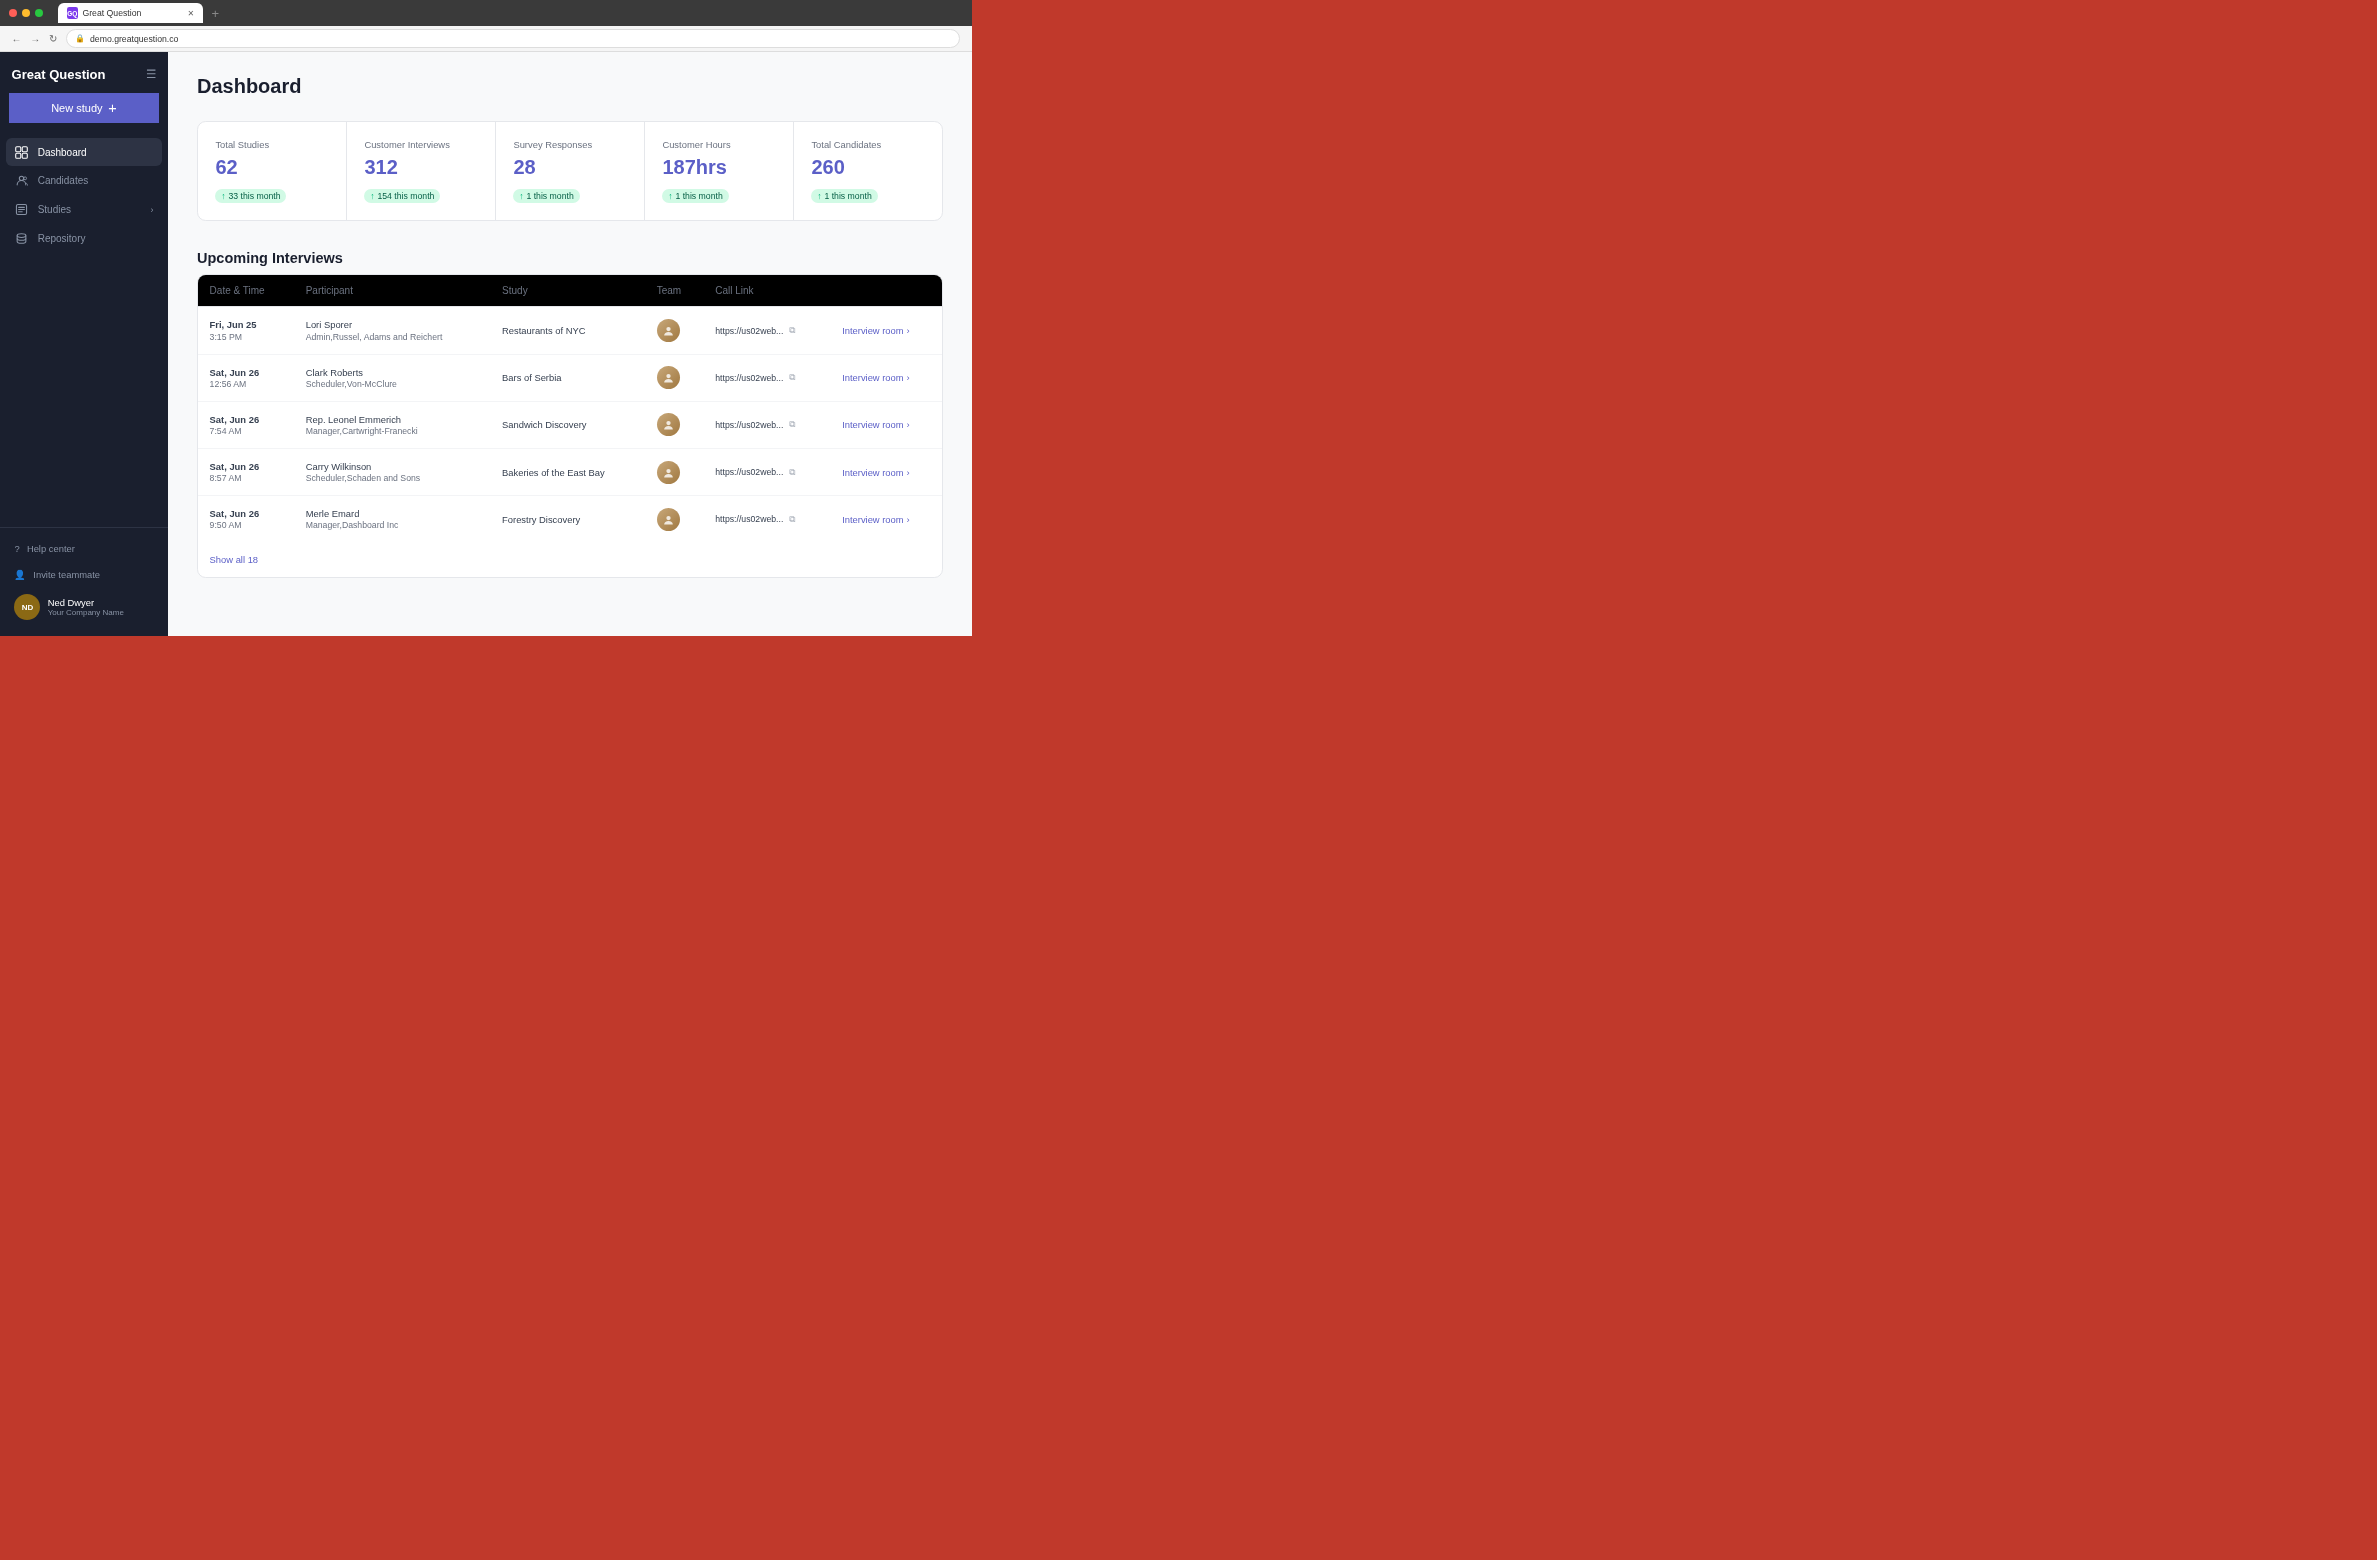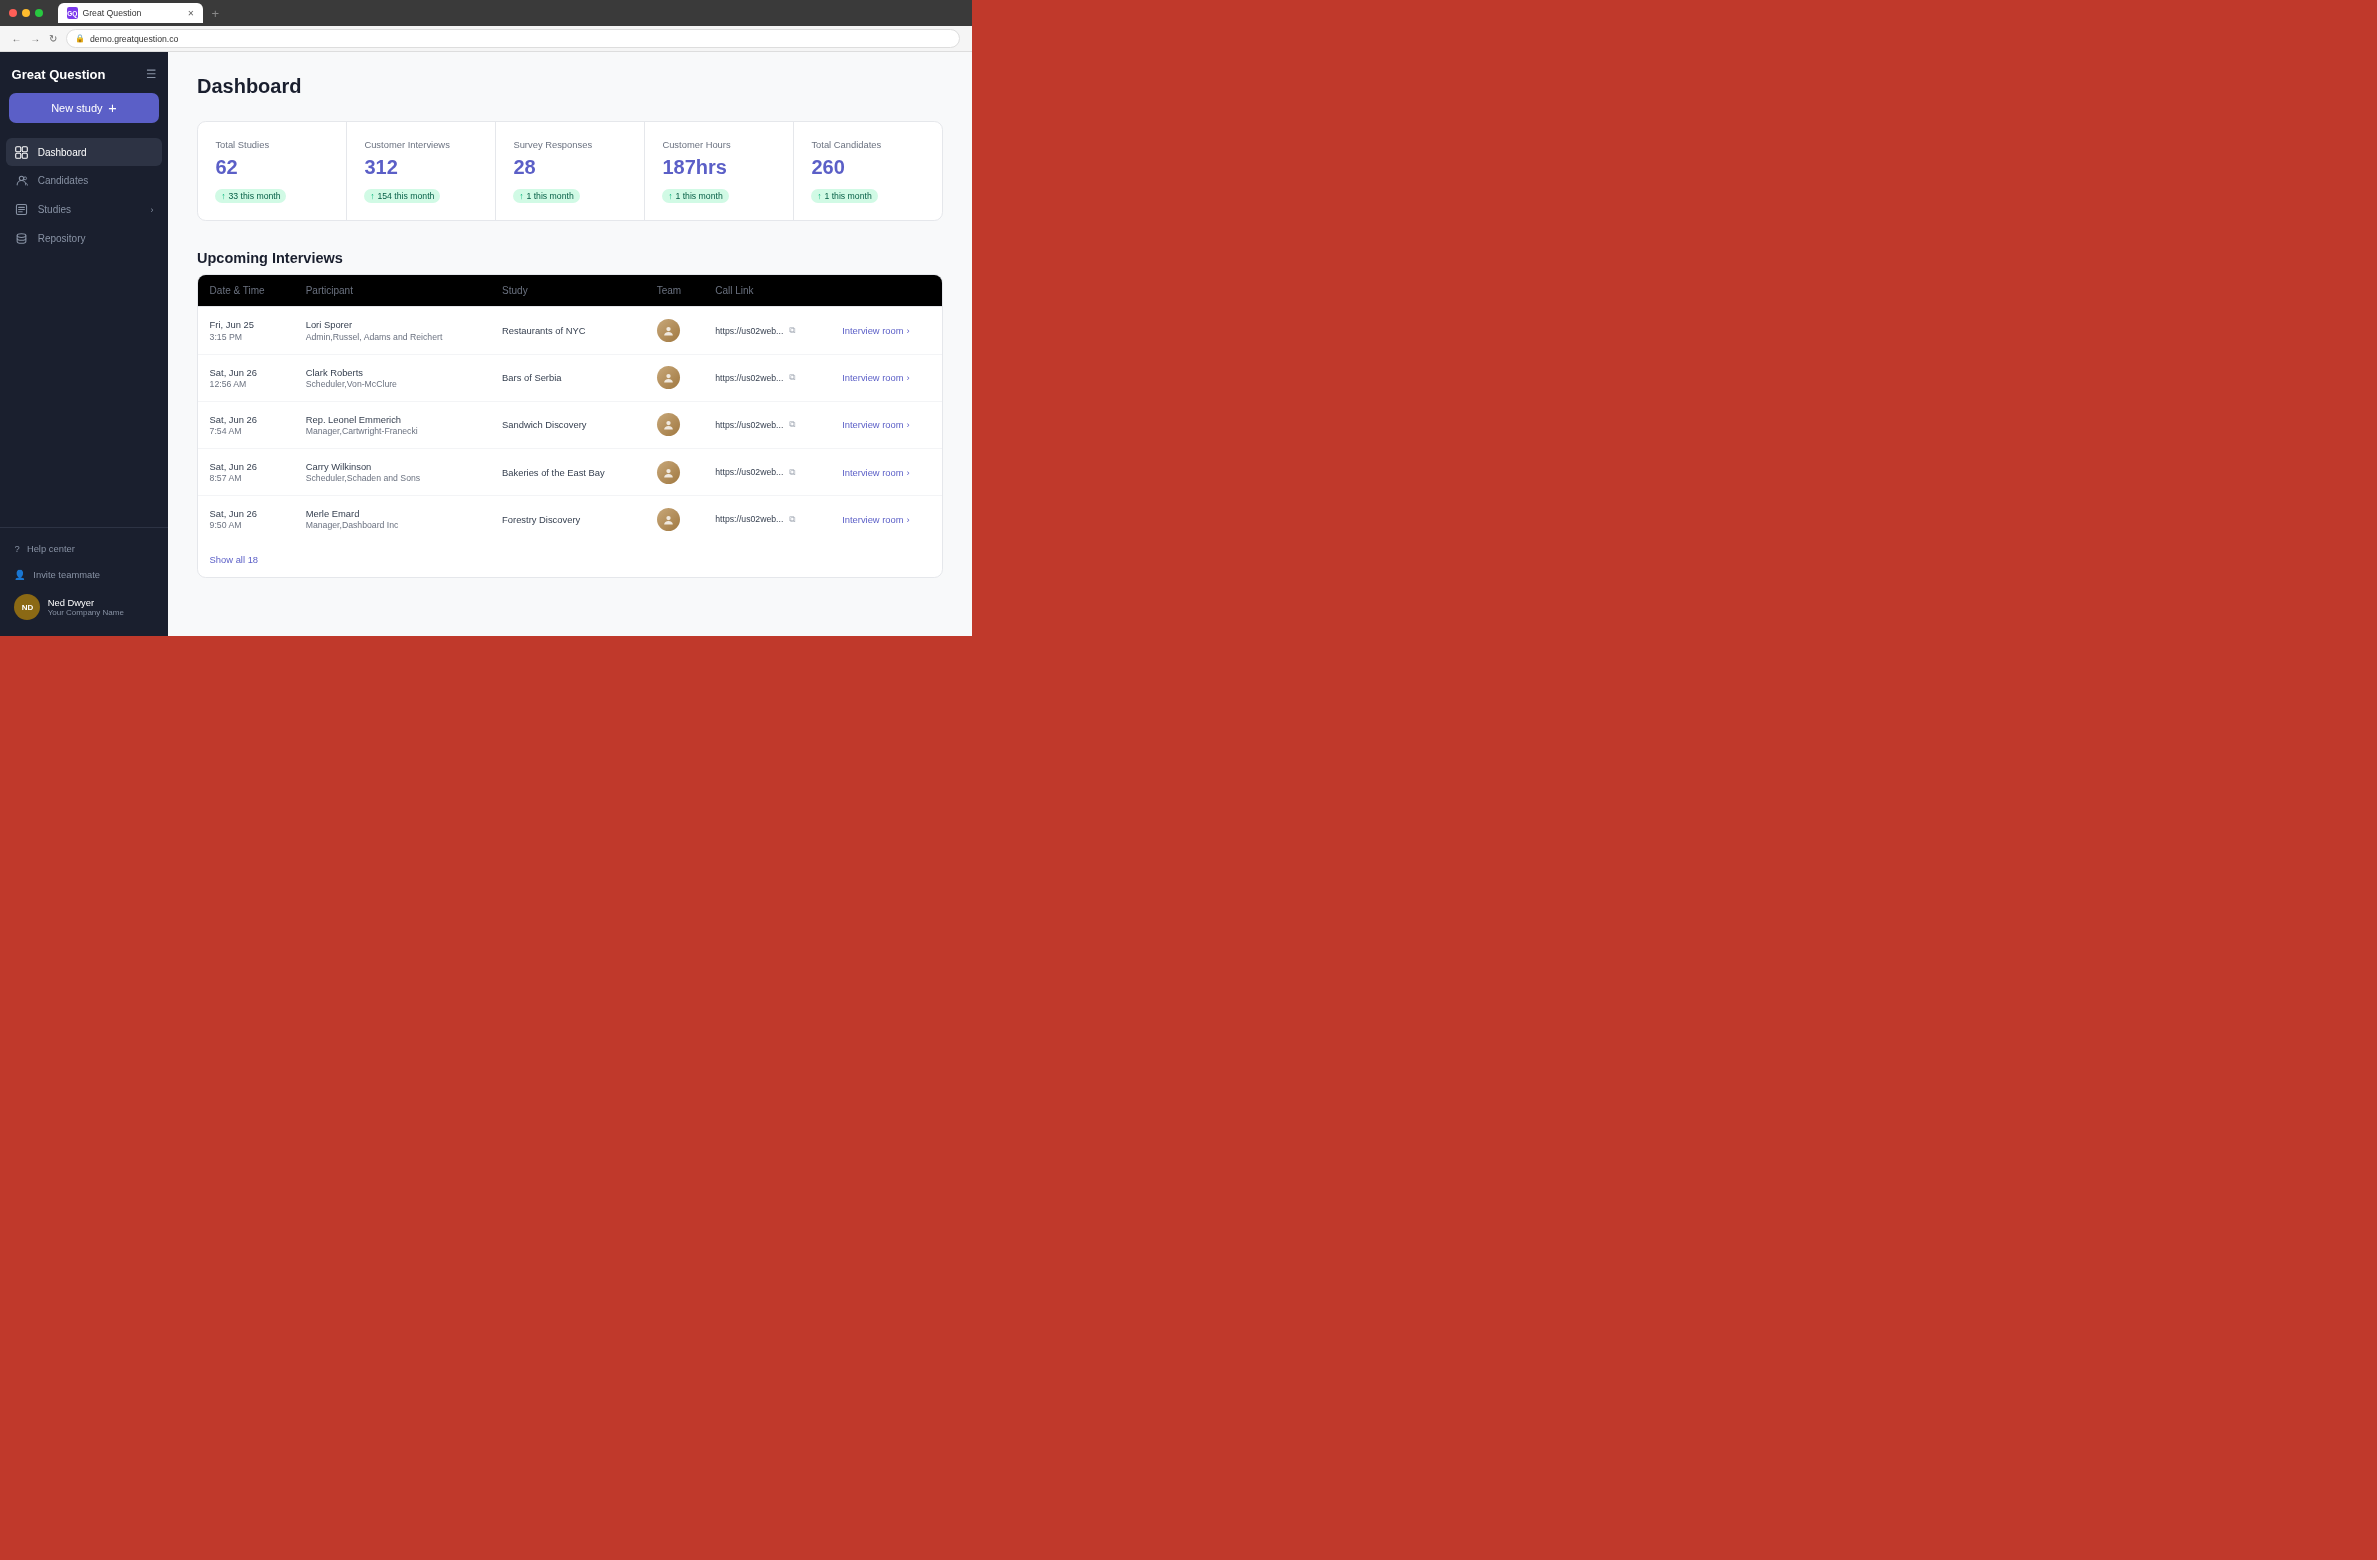--- a/index.html
+++ b/index.html
@@ -25,21 +25,21 @@
 
     
     .demo-banner { background: #5b5fc7; color: white; text-align: center; padding: 5.8px; font-size: 9.4px; }
     .demo-banner span { font-weight: bold; }
 
     
     .sidebar { width: 168px; background: #1a1f2e; color: white; display: flex; flex-direction: column; flex-shrink: 0; }
     .sidebar-header { padding: 14.5px 11.6px 11.6px; display: flex; align-items: center; justify-content: space-between; }
     .sidebar-logo { font-size: 13px; font-weight: 700; color: white; }
     .sidebar-menu-icon { color: #8892a4; cursor: pointer; font-size: 11.6px; }
-    .new-study-btn { margin: 0 8.7px 11.6px; background: #5b5fc7; color: white; border: none; border-radius: 7px; height: 30px; display: flex; align-items: center; justify-content: center; gap: 5.8px; cursor: pointer; font-size: 11px; font-weight: 500; width: calc(100% - 17.4px); }
+    .new-study-btn { margin: 0 8.7px 11.6px; background: #5b5fc7; color: white; border: none; border-radius: 0; height: 30px; display: flex; align-items: center; justify-content: center; gap: 5.8px; cursor: pointer; font-size: 11px; font-weight: 500; width: calc(100% - 17.4px); }
     .new-study-btn .plus { font-size: 14.5px; }
     .sidebar-nav { flex: 1; padding: 2.9px 5.8px; }
     .nav-item { display: flex; align-items: center; gap: 8.7px; padding: 7.2px 8.7px; border-radius: 5.8px; cursor: pointer; font-size: 10px; color: #8892a4; }
     .nav-item.active { background: #2d3344; color: white; }
     .nav-item-icon { width: 14.5px; height: 14.5px; display: flex; align-items: center; justify-content: center; flex-shrink: 0; }
     .nav-item-arrow { margin-left: auto; font-size: 8.7px; }
     .sidebar-footer { padding: 8.7px 5.8px; border-top: 0.7px solid #2d3344; }
     .footer-item { display: flex; align-items: center; gap: 7.2px; padding: 7.2px 8.7px; border-radius: 5.8px; cursor: pointer; font-size: 9.4px; color: #8892a4; }
     .user-profile { display: flex; align-items: center; gap: 7.2px; padding: 7.2px 8.7px; }
     .user-avatar { width: 26px; height: 26px; border-radius: 50%; background: #8b6914; overflow: hidden; display: flex; align-items: center; justify-content: center; color: white; font-weight: bold; font-size: 9.4px; }
@@ -61,21 +61,21 @@
     .stat-badge { display: inline-flex; align-items: center; gap: 2.9px; background: #d1fae5; color: #065f46; font-size: 8.7px; padding: 2.2px 5.8px; border-radius: 8.7px; }
     .stat-badge-arrow { color: #10b981; }
 
     
     .section-title { font-size: 14.5px; font-weight: 600; color: #1a1f2e; margin-bottom: 8px; }
     .table-container { background: white; border: 0.7px solid #e5e7eb; border-radius: 8.7px; overflow: hidden; }
     .table { width: 100%; border-collapse: collapse; }
     .table th { padding: 10px 11.6px; text-align: left; font-size: 10px; color: #6b7280; font-weight: 500; border-bottom: 0.7px solid #e5e7eb; background: #000000; }
     .table td { padding: 11.6px; font-size: 9.4px; color: #374151; border-bottom: 0.7px solid #f3f4f6; vertical-align: middle; }
     .table tr:last-child td { border-bottom: none; }
-    .date { font-weight: 400; color: #374151; font-size: 9.4px; }
+    .date { font-weight: 700; color: #374151; font-size: 9.4px; }
     .time { color: #6b7280; font-size: 8.7px; margin-top: 1.4px; }
     .participant-name { font-weight: 500; color: #374151; }
     .participant-role { color: #6b7280; font-size: 8.7px; margin-top: 1.4px; }
     .team-avatar { width: 23px; height: 23px; border-radius: 50%; background: #d4a87c; overflow: hidden; display: flex; align-items: center; justify-content: center; color: white; font-size: 8px; font-weight: bold; }
     .call-link { display: flex; align-items: center; gap: 5.8px; color: #374151; font-size: 8.7px; }
     .copy-icon { color: #9ca3af; cursor: pointer; }
     .interview-room-btn { color: #5b5fc7; font-size: 9.4px; font-weight: 500; display: flex; align-items: center; gap: 2.9px; cursor: pointer; text-decoration: none; }
     .show-all { color: #5b5fc7; font-size: 9.4px; font-weight: 500; padding: 11.6px; cursor: pointer; display: inline-block; }
   </style>
 </head>

